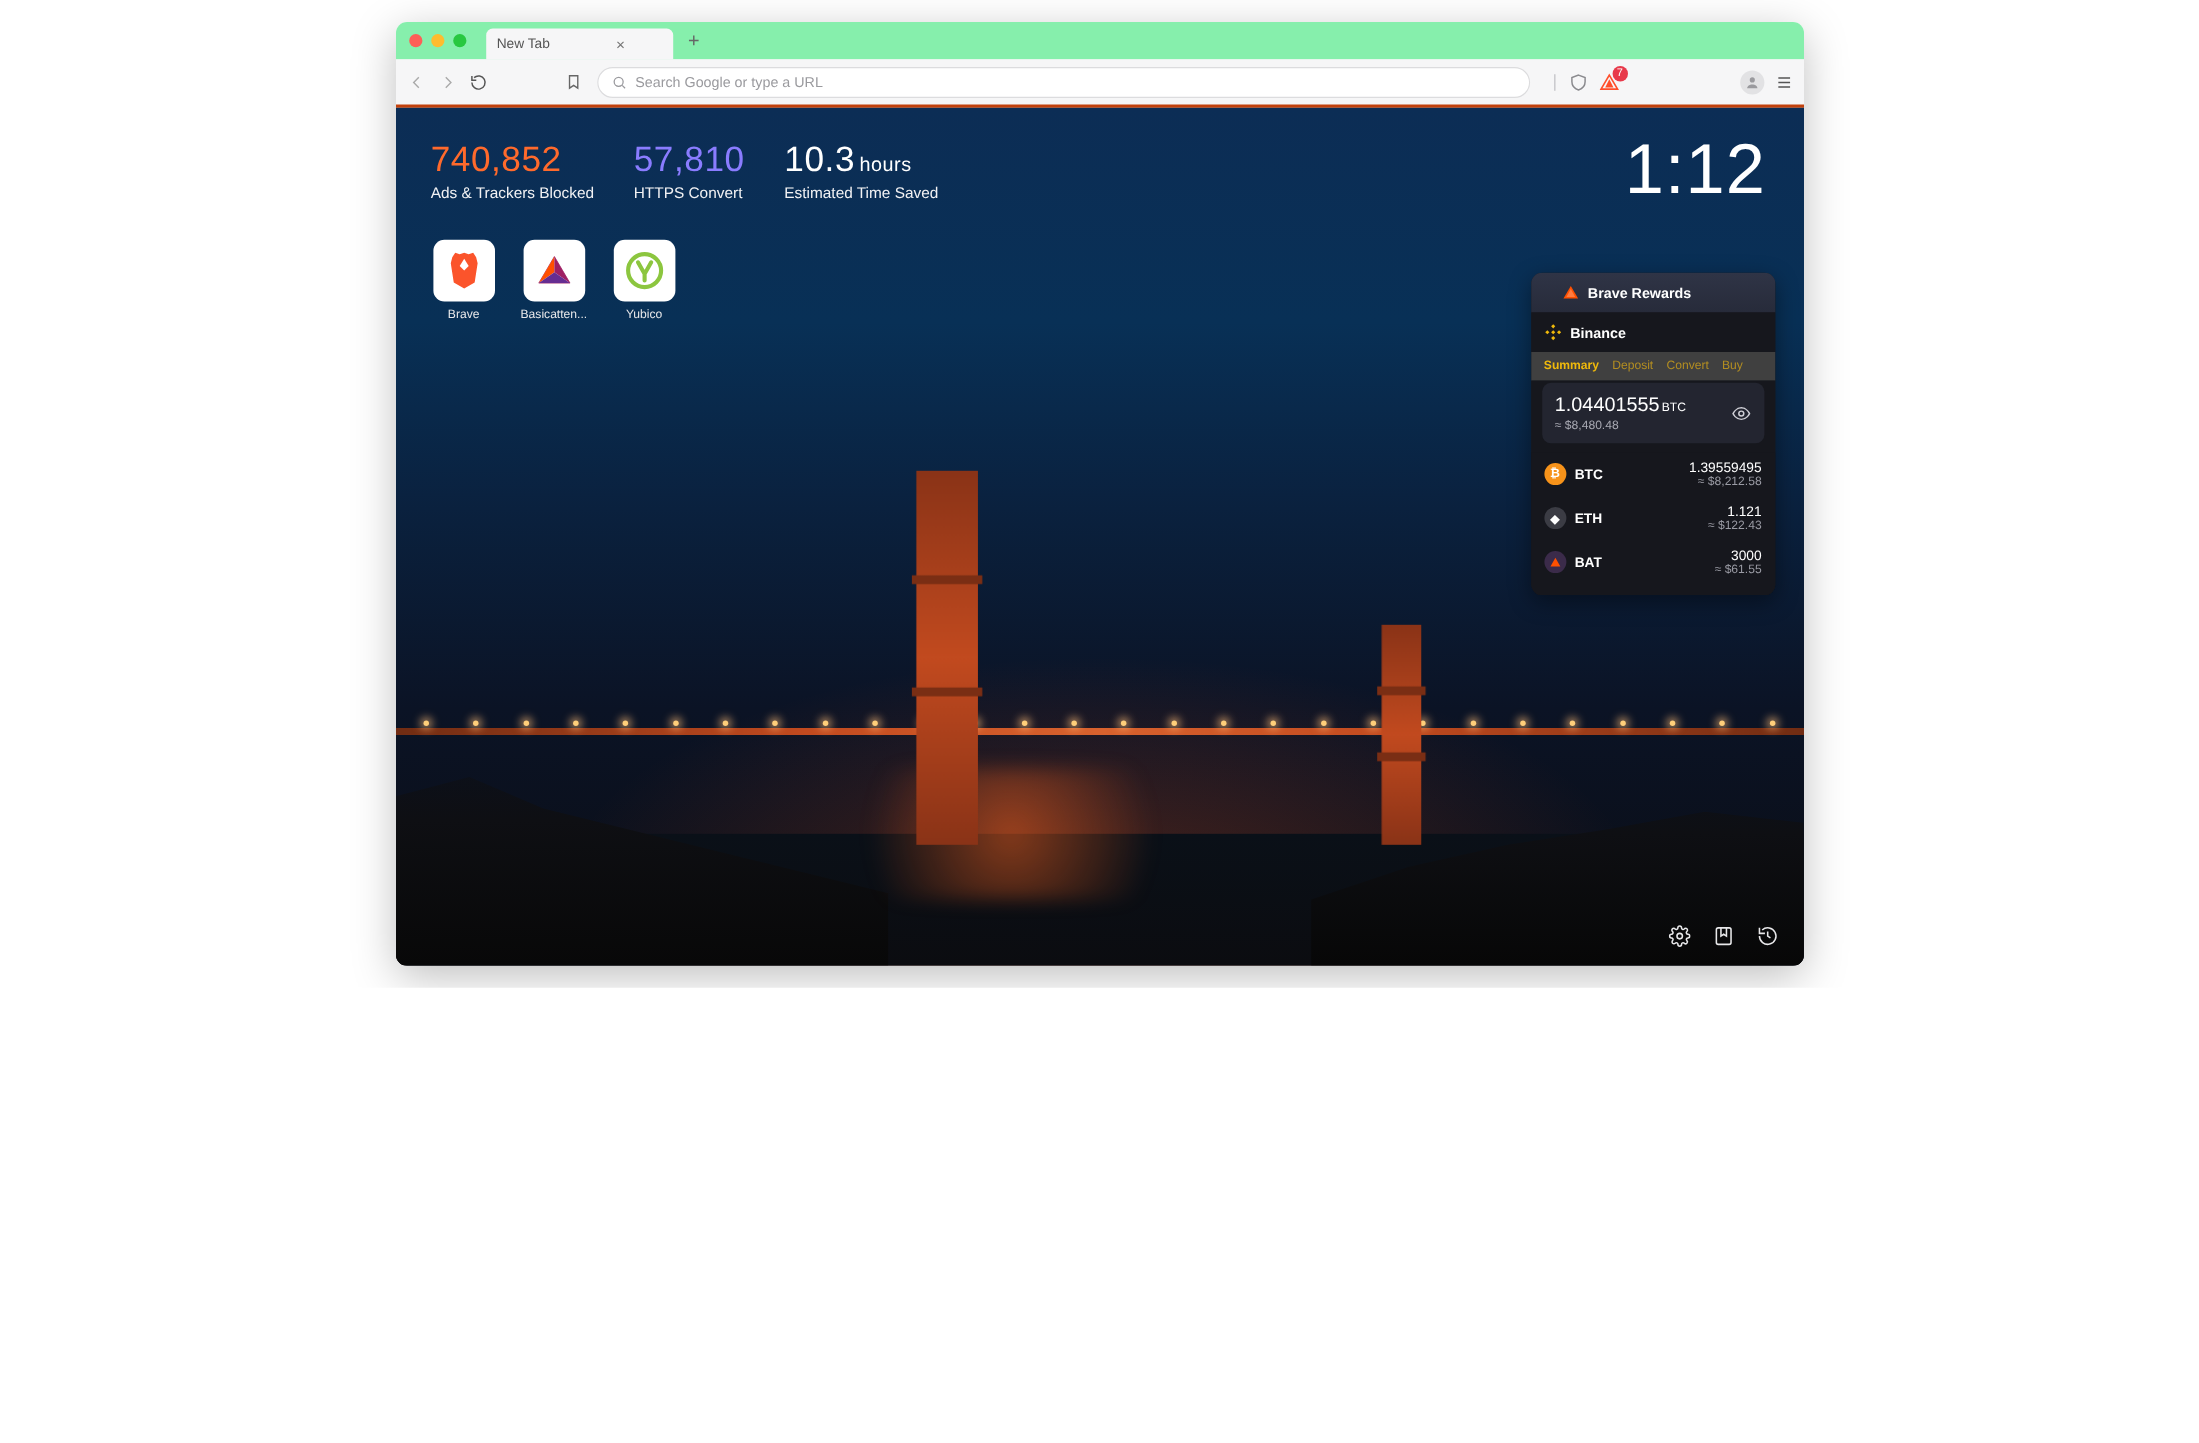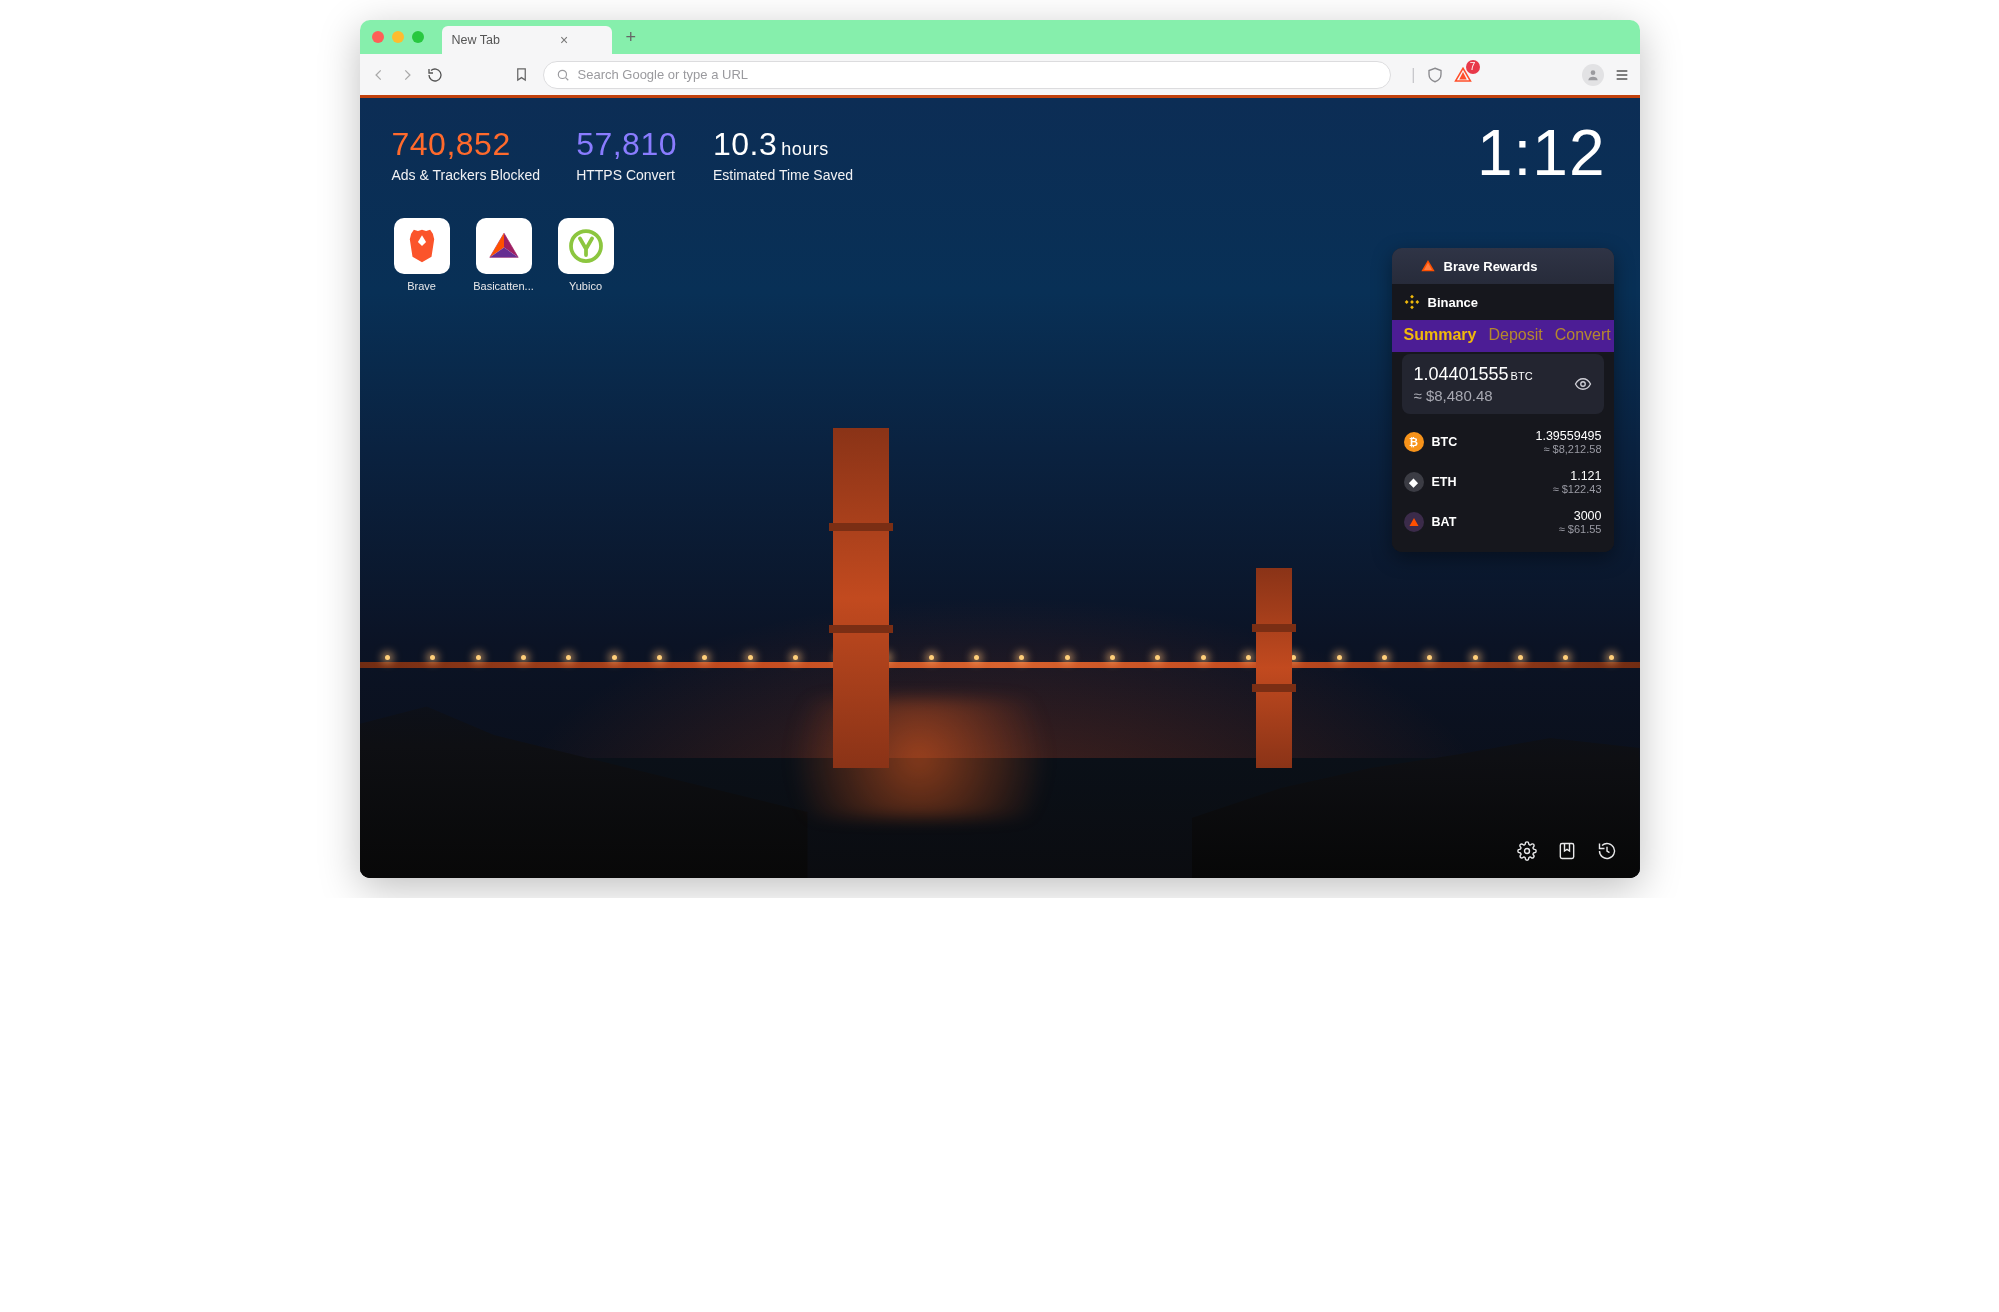--- a/index.html
+++ b/index.html
@@ -133,32 +133,32 @@
     background: #1b1d25;
     box-shadow: 0 6px 20px rgba(0,0,0,.4);
     font-size: 13px;
   }
   .card-head {
     background: linear-gradient(180deg,#2f3446,#272b3a);
     padding: 10px 28px; display: flex; align-items: center; gap: 8px;
     font-weight: 600;
   }
   .binance-head { padding: 10px 12px; display: flex; align-items: center; gap: 8px; font-weight: 700; color: #f0b90b; background:#16171d; }
-  .card-tabs { display: flex; gap: 12px; padding: 6px 12px 8px; font-size: 16px; background:#4c1d95; }
+  .card-tabs { display: flex; gap: 12px; padding: 6px 12px 8px; font-size: 11px; background:#404040; }
   .card-tabs .tabi { color: #f0b90b; cursor: pointer; }
   .card-tabs .tabi.active { color: #f0b90b; font-weight: 600; }
   .card-tabs .tabi:not(.active){ color:#c79b1c; opacity:.85; }
   .balance {
     margin: 0 10px 8px; padding: 10px 12px;
     background: #232530; border-radius: 8px;
     display: flex; align-items: center; justify-content: space-between;
   }
   .balance .amt { font-size: 18px; font-weight: 500; }
   .balance .unit { font-size: 11px; margin-left: 2px; }
-  .balance .fiat { font-size: 15px; color: #a8a9b2; margin-top: 2px; }
+  .balance .fiat { font-size: 11px; color: #a8a9b2; margin-top: 2px; }
   .rows { padding: 0 12px 10px; background:#16171d; }
   .row { display: flex; align-items: center; justify-content: space-between; padding: 7px 0; }
   .row .left { display: flex; align-items: center; gap: 8px; }
   .coin { width: 20px; height: 20px; border-radius: 50%; display:flex;align-items:center;justify-content:center;font-size:11px;font-weight:700; }
   .coin.btc { background: #f7931a; color:#fff; }
   .coin.eth { background: #3b3c44; color:#fff; }
   .coin.bat { background: #3b2b4a; }
   .row .sym { font-weight: 600; font-size: 12.5px; }
   .row .right { text-align: right; }
   .row .qty { font-size: 12.5px; }

